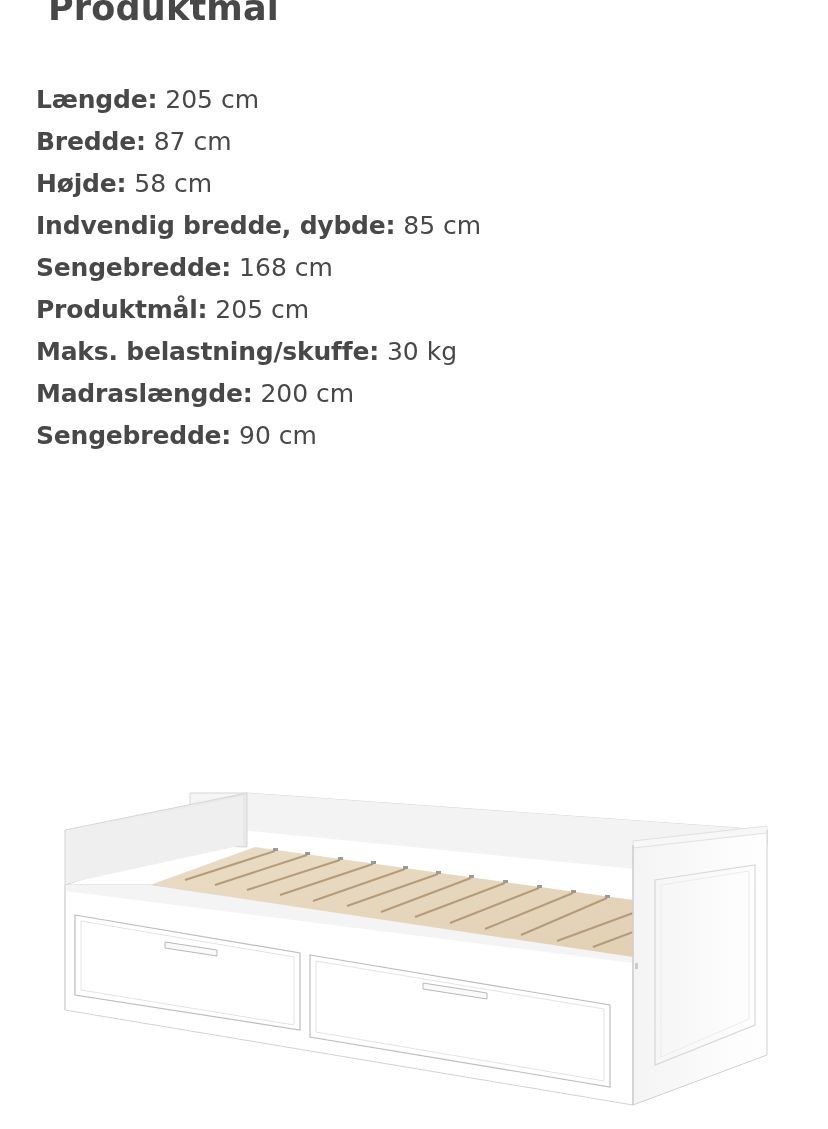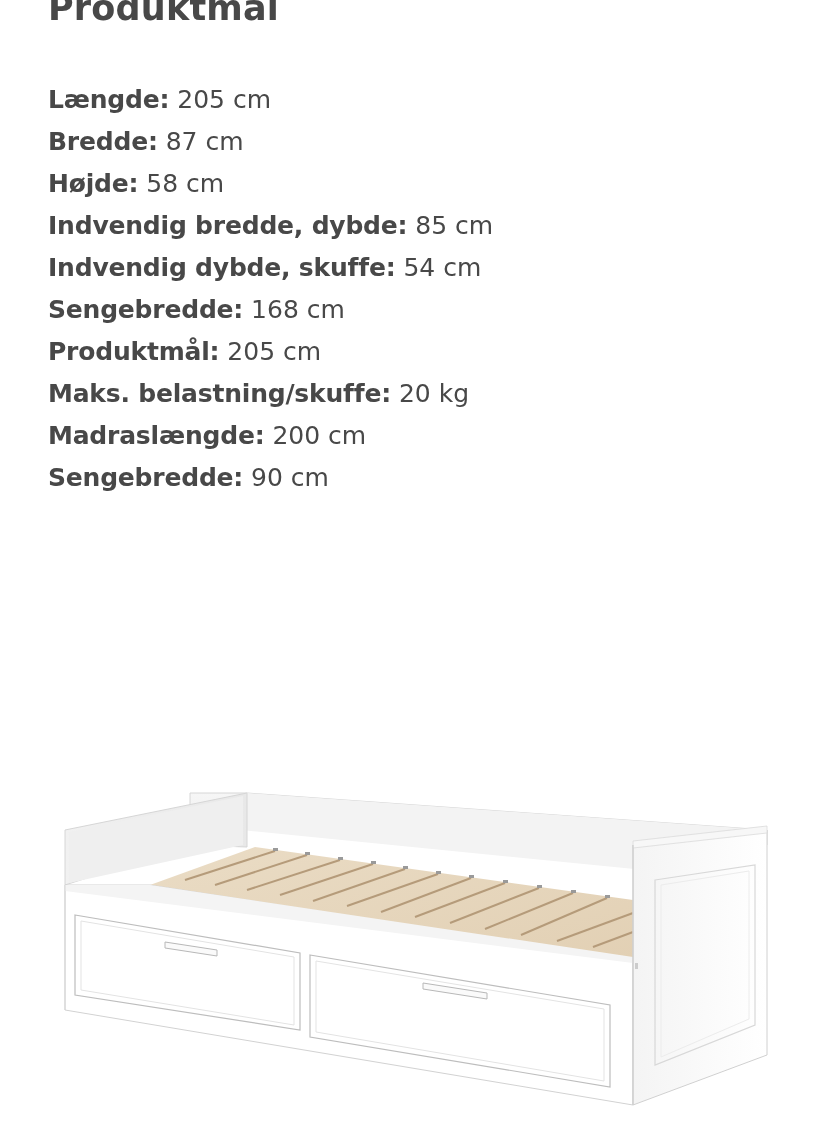--- a/index.html
+++ b/index.html
@@ -22,21 +22,21 @@
       margin: 0;
       font-size: 35px;
       font-weight: bold;
       letter-spacing: 0.2px;
       color: #484848;
       line-height: 50px;
       white-space: nowrap;
     }
     .specs {
       position: absolute;
-      left: 48px;
+      left: 36px;
       top: 79px;
       margin: 0;
       padding: 0;
       list-style: none;
     }
     .spec-row {
       font-size: 25px;
       line-height: 42px;
       height: 42px;
       white-space: nowrap;
@@ -60,24 +60,23 @@
 </head>
 <body>
 
 <h1 class="title">Produktmål</h1>
 
 <ul class="specs">
   <li class="spec-row"><span class="spec-label">Længde:</span> <span class="spec-value">205 cm</span></li>
   <li class="spec-row"><span class="spec-label">Bredde:</span> <span class="spec-value">87 cm</span></li>
   <li class="spec-row"><span class="spec-label">Højde:</span> <span class="spec-value">58 cm</span></li>
   <li class="spec-row"><span class="spec-label">Indvendig bredde, dybde:</span> <span class="spec-value">85 cm</span></li>
-  <li class="spec-row"><span class="spec-label">Indvendig dybde, skuffe:</span> <span class="spec-value">54 cm</span></li>
   <li class="spec-row"><span class="spec-label">Sengebredde:</span> <span class="spec-value">168 cm</span></li>
   <li class="spec-row"><span class="spec-label">Produktmål:</span> <span class="spec-value">205 cm</span></li>
-  <li class="spec-row"><span class="spec-label">Maks. belastning/skuffe:</span> <span class="spec-value">20 kg</span></li>
+  <li class="spec-row"><span class="spec-label">Maks. belastning/skuffe:</span> <span class="spec-value">30 kg</span></li>
   <li class="spec-row"><span class="spec-label">Madraslængde:</span> <span class="spec-value">200 cm</span></li>
   <li class="spec-row"><span class="spec-label">Sengebredde:</span> <span class="spec-value">90 cm</span></li>
 </ul>
 
 <div class="product-image" title="White daybed frame with wooden slats and two drawers">
   <svg width="720" height="335" viewBox="0 0 720 335" xmlns="http://www.w3.org/2000/svg">
     <defs>
       <linearGradient id="backWall" x1="0" y1="0" x2="0" y2="1">
         <stop offset="0" stop-color="#f6f6f6"></stop>
         <stop offset="1" stop-color="#ededed"></stop>

